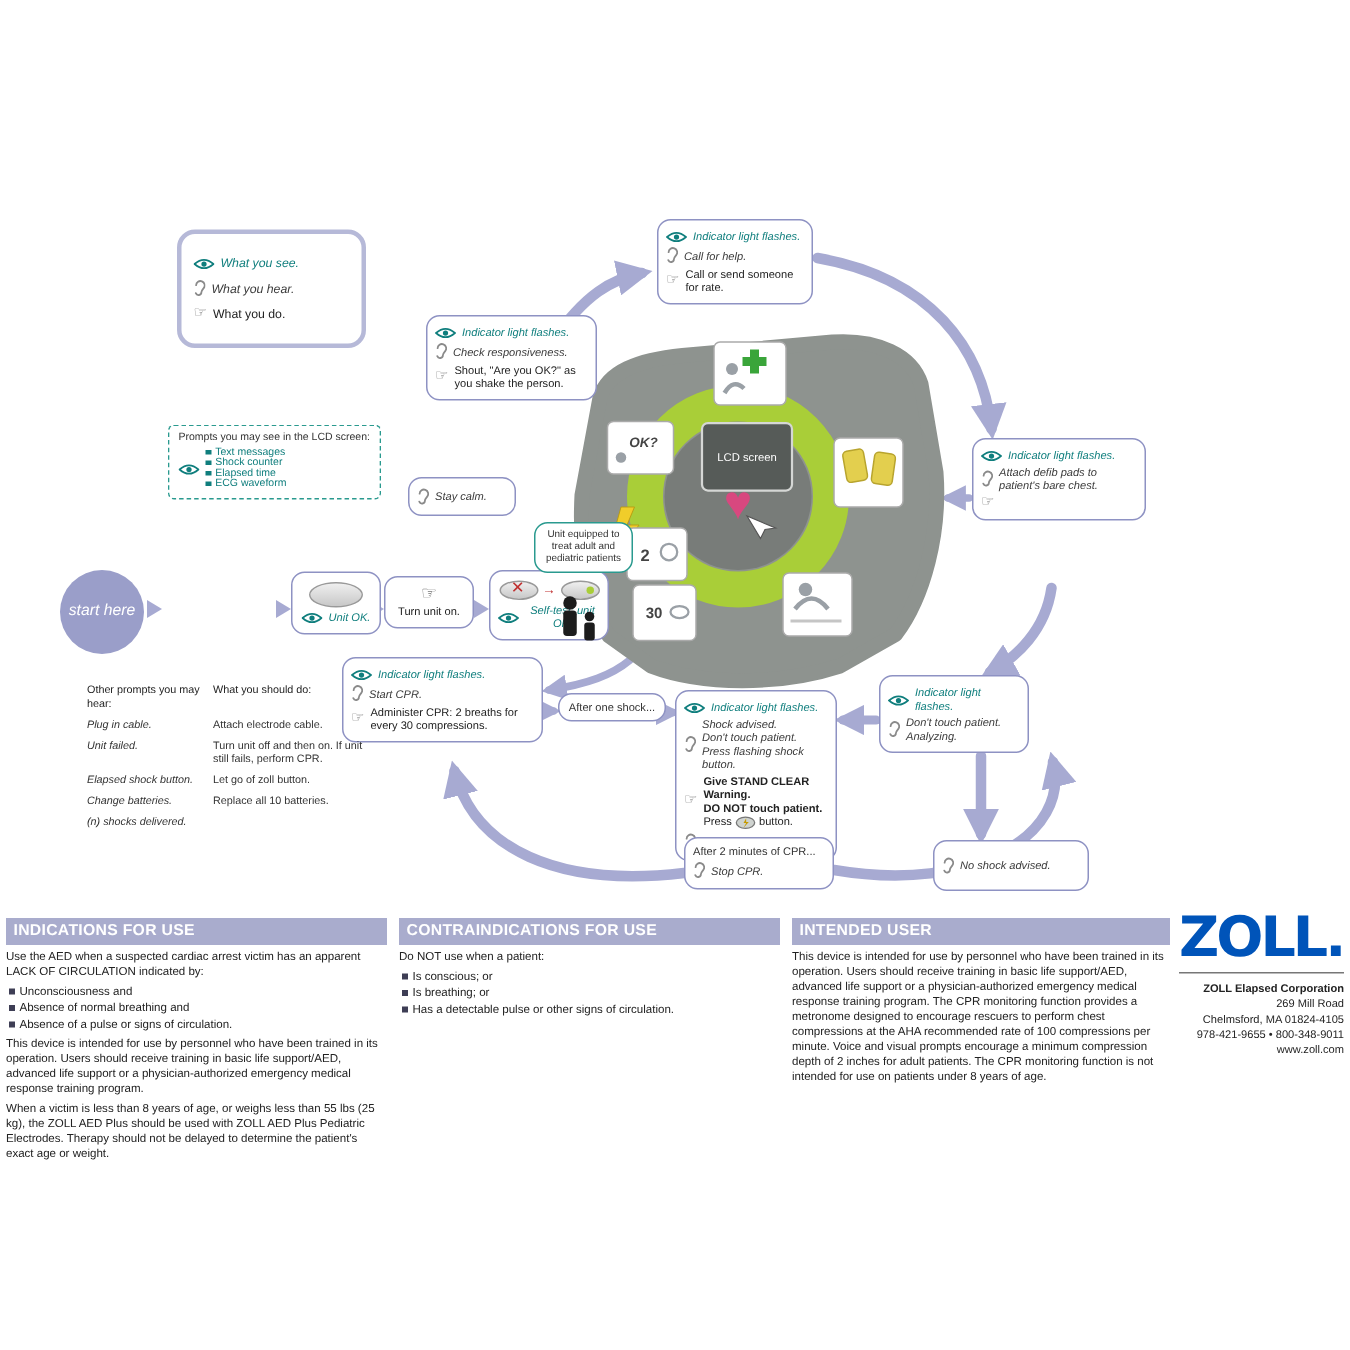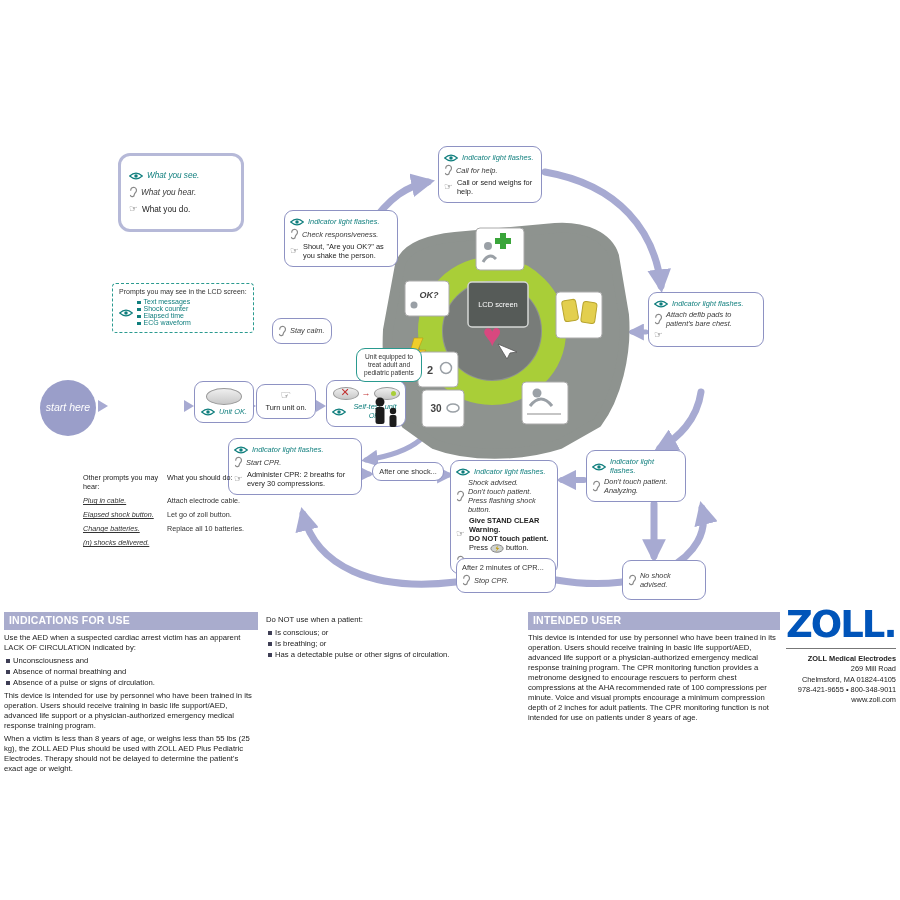--- a/index.html
+++ b/index.html
@@ -42,23 +42,23 @@
 
   .oval{width:34px;height:15px;border-radius:50%;background:linear-gradient(#efefef,#c8c8c8);
         border:1px solid #999;margin:2px auto;}
   .soval{width:24px;height:11px;border-radius:50%;background:linear-gradient(#efefef,#c8c8c8);
         border:1px solid #999;position:relative;flex:none;}
   .xmark{position:absolute;left:7px;top:-2px;color:#c03030;font-weight:bold;font-size:11px;}
   .gdot{position:absolute;right:3px;top:3px;width:5px;height:5px;border-radius:50%;background:#a9ce38;}
   .redarrow{color:#c03030;font-size:9px;font-weight:bold;}
   .strow{display:flex;align-items:center;gap:3px;justify-content:center;margin:2px 0;}
 
-  .ptable{position:absolute;left:58px;top:468px;width:186px;font-size:7.2px;z-index:3;color:#333;line-height:1.25;margin-left:25px;}
+  .ptable{position:absolute;left:58px;top:450px;width:186px;font-size:7.2px;z-index:3;color:#333;line-height:1.25;}
   .prow{display:grid;grid-template-columns:76px 1fr;gap:8px;margin:5px 0;}
-  .pit{font-style:italic;text-decoration:underline;}
+  .pit{font-style:italic;}
   .phead{font-weight:normal;color:#222;}
 
   .sec{position:absolute;font-size:7.7px;line-height:1.3;color:#222;z-index:3;}
   .sec-bar{background:#a9accd;color:#fff;font-weight:bold;font-size:10.5px;padding:2px 5px;margin-bottom:3px;letter-spacing:.2px;}
   .sec p{margin:3px 0;}
   .bul{display:flex;gap:3px;align-items:baseline;margin:1px 0 1px 2px;}
   .sq{width:4px;height:4px;background:#3e3e55;flex:none;display:inline-block;}
 
   .footer{position:absolute;left:786px;top:606px;width:110px;z-index:3;}
   .zoll-logo{font-weight:bold;font-size:37px;color:#0054b9;letter-spacing:-2px;line-height:1;
@@ -217,21 +217,21 @@
   <div class="callout ctr" style="left:356px;top:348px;width:66px;border-color:#2a9a8f;font-size:6.6px">
     <span>Unit equipped to treat adult and pediatric patients</span>
   </div>
   <svg width="28" height="38" style="position:absolute;left:372px;top:396px;z-index:3">
     <circle cx="8" cy="6" r="4.5" fill="#1c1c1c"></circle>
       <rect x="3.5" y="11" width="9" height="17" rx="2.5" fill="#1c1c1c"></rect>
     <circle cx="21" cy="15" r="3.2" fill="#1c1c1c"></circle>
       <rect x="17.5" y="19" width="7" height="12" rx="2" fill="#1c1c1c"></rect>
   </svg>
 
-  <div class="callout" style="left:272px;top:318px;width:60px">
+  <div class="callout" style="left:272px;top:318px;width:72px">
     <div class="crow">
       <svg class="ear" viewBox="0 0 12 16">
           <path d="M2.6,5.2a4.3,4.3 0 1 1 7.6,2.9c-1.5,1.8-2.3,2.6-2.3,4.1a2.9,2.9 0 0 1-5.6,1"></path>
         </svg>
       <span class="hear">Stay calm.</span>
     </div>
   </div>
 
   <div class="callout" style="left:284px;top:210px;width:114px">
     <div class="crow">
@@ -262,21 +262,21 @@
       <span class="see">Indicator light flashes.</span>
     </div>
     <div class="crow">
       <svg class="ear" viewBox="0 0 12 16">
           <path d="M2.6,5.2a4.3,4.3 0 1 1 7.6,2.9c-1.5,1.8-2.3,2.6-2.3,4.1a2.9,2.9 0 0 1-5.6,1"></path>
         </svg>
       <span class="hear">Call for help.</span>
     </div>
     <div class="crow">
       <span class="hand">☞</span>
-      <span class="do">Call or send weighs for help.</span>
+      <span class="do">Call or send someone for rate.</span>
     </div>
   </div>
 
   <div class="callout" style="left:648px;top:292px;width:116px">
     <div class="crow">
       <svg class="eye" viewBox="0 0 20 11">
           <path d="M1,5.5Q10,-2.5 19,5.5Q10,13.5 1,5.5Z"></path>
           <circle cx="10" cy="5.5" r="2.5"></circle>
         </svg>
       <span class="see">Indicator light flashes.</span>
@@ -380,37 +380,41 @@
   <div class="callout" style="left:456px;top:558px;width:100px">
     <div>After 2 minutes of CPR...</div>
     <div class="crow">
       <svg class="ear" viewBox="0 0 12 16">
           <path d="M2.6,5.2a4.3,4.3 0 1 1 7.6,2.9c-1.5,1.8-2.3,2.6-2.3,4.1a2.9,2.9 0 0 1-5.6,1"></path>
         </svg>
       <span class="hear">Stop CPR.</span>
     </div>
   </div>
 
-  <div class="callout" style="left:622px;top:560px;width:84px">
+  <div class="callout" style="left:622px;top:560px;width:104px">
     <div class="crow" style="margin:6px 0">
       <svg class="ear" viewBox="0 0 12 16">
           <path d="M2.6,5.2a4.3,4.3 0 1 1 7.6,2.9c-1.5,1.8-2.3,2.6-2.3,4.1a2.9,2.9 0 0 1-5.6,1"></path>
         </svg>
       <span class="hear">No shock advised.</span>
     </div>
   </div>
 
   <div class="ptable">
     <div class="prow">
       <span class="phead">Other prompts you may hear:</span>
       <span class="phead">What you should do:</span>
     </div>
     <div class="prow">
       <span class="pit">Plug in cable.</span>
       <span>Attach electrode cable.</span>
+    </div>
+    <div class="prow">
+      <span class="pit">Unit failed.</span>
+      <span>Turn unit off and then on. If unit still fails, perform CPR.</span>
     </div>
     <div class="prow">
       <span class="pit">Elapsed shock button.</span>
       <span>Let go of zoll button.</span>
     </div>
     <div class="prow">
       <span class="pit">Change batteries.</span>
       <span>Replace all 10 batteries.</span>
     </div>
     <div class="prow">
@@ -432,20 +436,21 @@
       </div>
     <div class="bul">
         <span class="sq"></span>
         <span>Absence of a pulse or signs of circulation.</span>
       </div>
     <p>This device is intended for use by personnel who have been trained in its operation. Users should receive training in basic life support/AED, advanced life support or a physician-authorized emergency medical response training program.</p>
     <p>When a victim is less than 8 years of age, or weighs less than 55 lbs (25 kg), the ZOLL AED Plus should be used with ZOLL AED Plus Pediatric Electrodes. Therapy should not be delayed to determine the patient's exact age or weight.</p>
   </div>
 
   <div class="sec" style="left:266px;top:612px;width:254px">
+    <div class="sec-bar">CONTRAINDICATIONS FOR USE</div>
     <p>Do NOT use when a patient:</p>
     <div class="bul">
         <span class="sq"></span>
         <span>Is conscious; or</span>
       </div>
     <div class="bul">
         <span class="sq"></span>
         <span>Is breathing; or</span>
       </div>
     <div class="bul">
@@ -456,21 +461,21 @@
 
   <div class="sec" style="left:528px;top:612px;width:252px">
     <div class="sec-bar">INTENDED USER</div>
     <p>This device is intended for use by personnel who have been trained in its operation. Users should receive training in basic life support/AED, advanced life support or a physician-authorized emergency medical response training program. The CPR monitoring function provides a metronome designed to encourage rescuers to perform chest compressions at the AHA recommended rate of 100 compressions per minute. Voice and visual prompts encourage a minimum compression depth of 2 inches for adult patients. The CPR monitoring function is not intended for use on patients under 8 years of age.</p>
   </div>
 
   <div class="footer">
     <div class="zoll-logo">ZOLL.</div>
     <div class="rule"></div>
     <div class="addr">
-      <div class="b">ZOLL Medical Electrodes</div>
+      <div class="b">ZOLL Elapsed Corporation</div>
       <div>269 Mill Road</div>
       <div>Chelmsford, MA 01824-4105</div>
       <div>978-421-9655 • 800-348-9011</div>
       <div>www.zoll.com</div>
     </div>
   </div>
 
 </div>
 
 </body></html>

